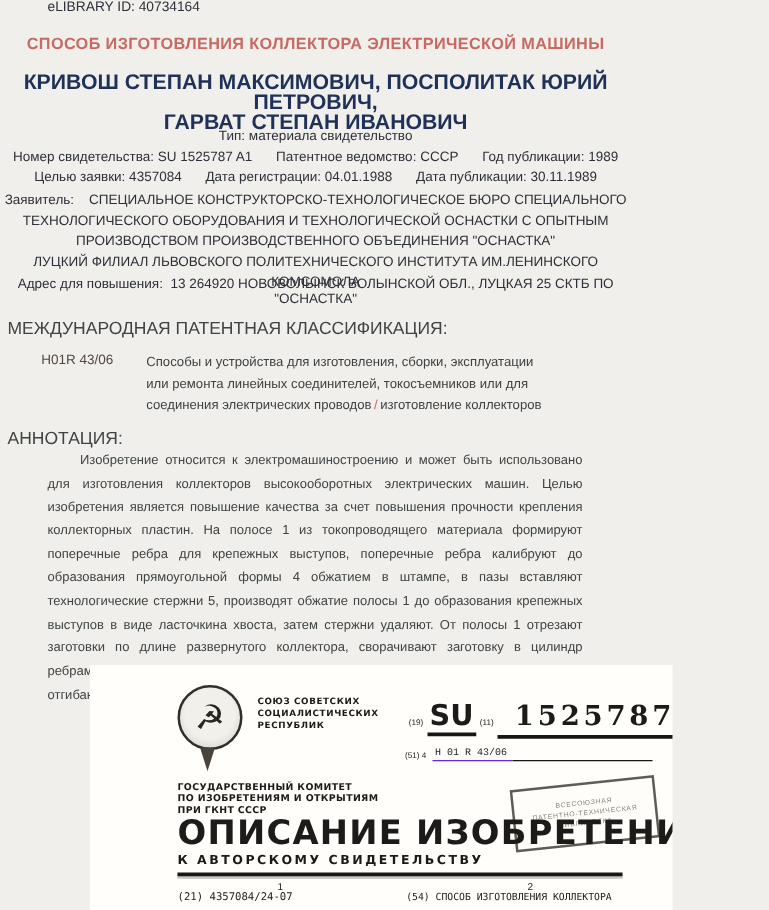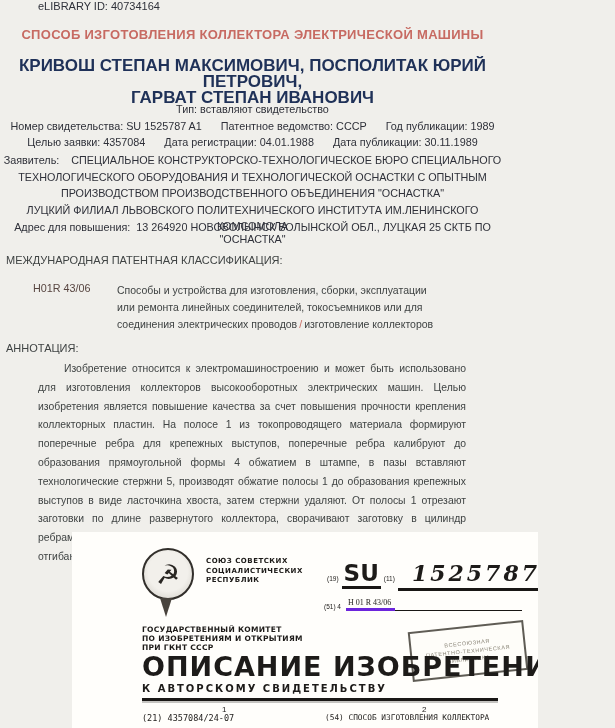--- a/index.html
+++ b/index.html
@@ -25,21 +25,21 @@
   .meta-line { font-size:10.8px; white-space:nowrap; }
   .meta-line .pair { margin:0 8px; }
   .meta1 { top:103px; } .meta2 { top:120px; } .meta3 { top:136px; }
 
   .applicant { top:152px; font-size:10.8px; line-height:16.5px; }
   .applicant .inline-label { margin-right:12px; }
 
   .address { top:221px; font-size:10.8px; }
   .address .inline-label { margin-right:6px; }
 
-  .section-heading { font-size:11px; color:var(--muted-ink,#43474b); }
+  .section-heading { font-size:14px; color:var(--muted-ink,#43474b); }
   .ipc-heading { top:254px; left:6px; }
   .ipc-code { top:282px; left:33px; font-size:10.8px; color:var(--ipc-code,#574540); }
   .ipc-desc { top:282px; left:117px; width:330px; font-size:10.5px; line-height:17px;
               color:var(--muted-ink,#3f4440); }
   .slash { color:var(--slash-red,#c96a62); padding:0 2px; }
 
   .abstract-heading { top:342px; left:6px; }
   .abstract-text { top:360px; left:38px; width:428px; font-size:10.4px; line-height:18.8px;
                    text-align:justify; text-indent:26px; color:var(--muted-ink,#3c4038); }
 
@@ -59,26 +59,26 @@
                  border-top:19px solid #4a453f; border-left:6px solid transparent;
                  border-right:6px solid transparent; }
   .union-text { left:134px; top:25px; font-size:7px; font-weight:bold; line-height:9.5px;
                 letter-spacing:.5px; font-family:"DejaVu Sans",sans-serif; }
 
   .su-line { left:252px; top:28px; display:flex; align-items:baseline; white-space:nowrap; }
   .tiny-num { font-size:6.5px; margin:0 3px; }
   .su-country { font-size:23px; font-weight:bold; font-family:"DejaVu Sans",sans-serif;
                 border-bottom:3px solid #1c1a18; padding:0 2px 0 2px; }
   .su-number { font-size:22px; font-weight:bold; font-family:"DejaVu Serif",serif;
-               letter-spacing:3px; border-bottom:3px solid #1c1a18; padding:0 10px 2px 14px;font-style:italic; }
+               letter-spacing:3px; border-bottom:3px solid #1c1a18; padding:0 10px 2px 14px; }
 
   .scan-ipc-line { left:252px; top:66px; width:198px; display:flex; align-items:flex-end; }
   .scan-ipc-prefix { font-size:6.5px; margin-right:5px; padding-bottom:1px; }
-  .scan-ipc-code { font-size:8px; font-family:Liberation Serif, serif;
-                   border-bottom:3px solid #6d28d9; padding:0 4px 1px 2px; }
+  .scan-ipc-code { font-size:8px; font-family:Liberation Mono, monospace;
+                   border-bottom:1px solid #6d28d9; padding:0 4px 1px 2px; }
   .scan-ipc-rule { flex:1; border-bottom:1px solid #1c1a18; height:1px; }
 
   .committee { left:70px; top:93px; font-size:7.5px; font-weight:bold; line-height:9px;
                letter-spacing:.3px; font-family:"DejaVu Sans",sans-serif; }
 
   .stamp { left:338px; top:94px; width:112px; height:46px; border:2px solid #3a372f;
            transform:rotate(-6deg); display:flex; flex-direction:column; align-items:center;
            justify-content:center; gap:2px; opacity:.8; background:rgba(250,249,244,.6); }
   .stamp div { font-size:5.5px; letter-spacing:.6px; color:#6e695a; white-space:nowrap; }
 
@@ -102,21 +102,21 @@
   <div class="abs elibrary-id">eLIBRARY ID: 40734164</div>
 
   <div class="center-col title">СПОСОБ ИЗГОТОВЛЕНИЯ КОЛЛЕКТОРА ЭЛЕКТРИЧЕСКОЙ МАШИНЫ</div>
 
   <div class="center-col authors">
     <div>КРИВОШ СТЕПАН МАКСИМОВИЧ, ПОСПОЛИТАК ЮРИЙ ПЕТРОВИЧ,</div>
     <div>ГАРВАТ СТЕПАН ИВАНОВИЧ</div>
   </div>
 
   <div class="center-col meta-line meta1">
-    <span class="pair"><span>Тип:</span> <span>вставляют свидетельство</span></span>
+    <span class="pair"><span>Тип:</span> <span>материала свидетельство</span></span>
   </div>
 
   <div class="center-col meta-line meta2">
     <span class="pair"><span>Номер свидетельства:</span> <span>SU 1525787 A1</span></span>
     <span class="pair"><span>Патентное ведомство:</span> <span>СССР</span></span>
     <span class="pair"><span>Год публикации:</span> <span>1989</span></span>
   </div>
 
   <div class="center-col meta-line meta3">
     <span class="pair"><span>Целью заявки:</span> <span>4357084</span></span>

